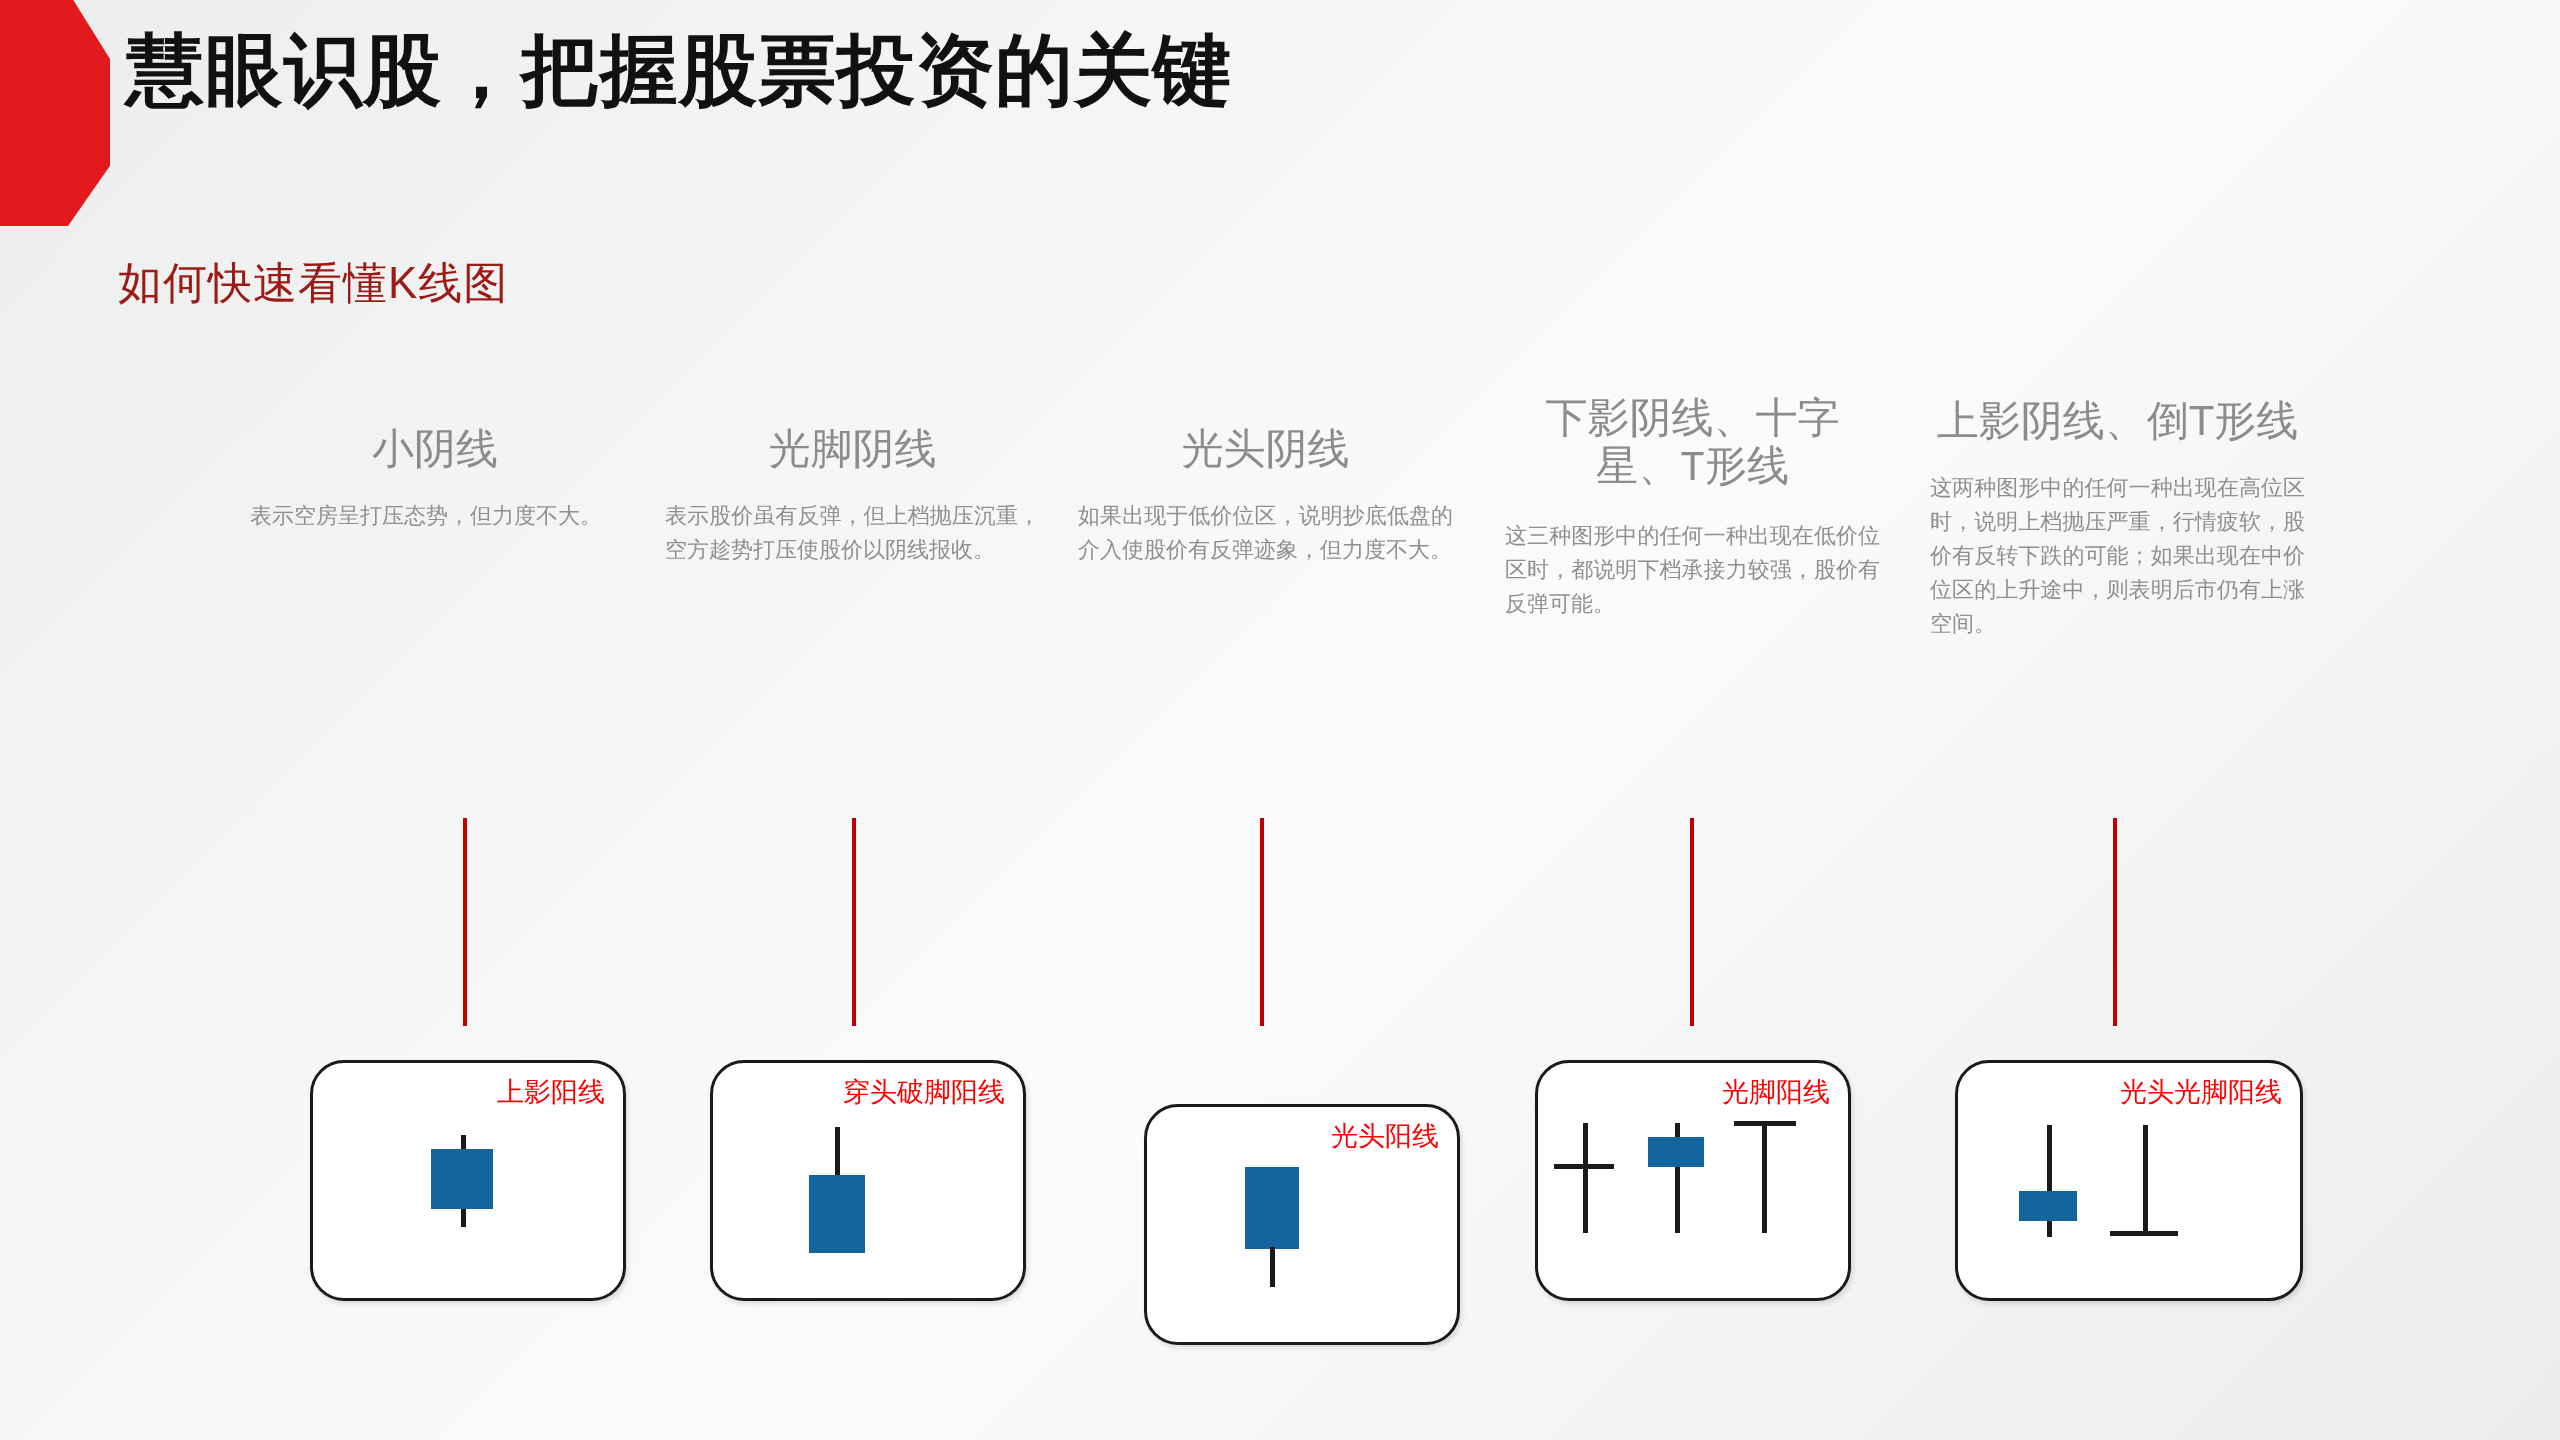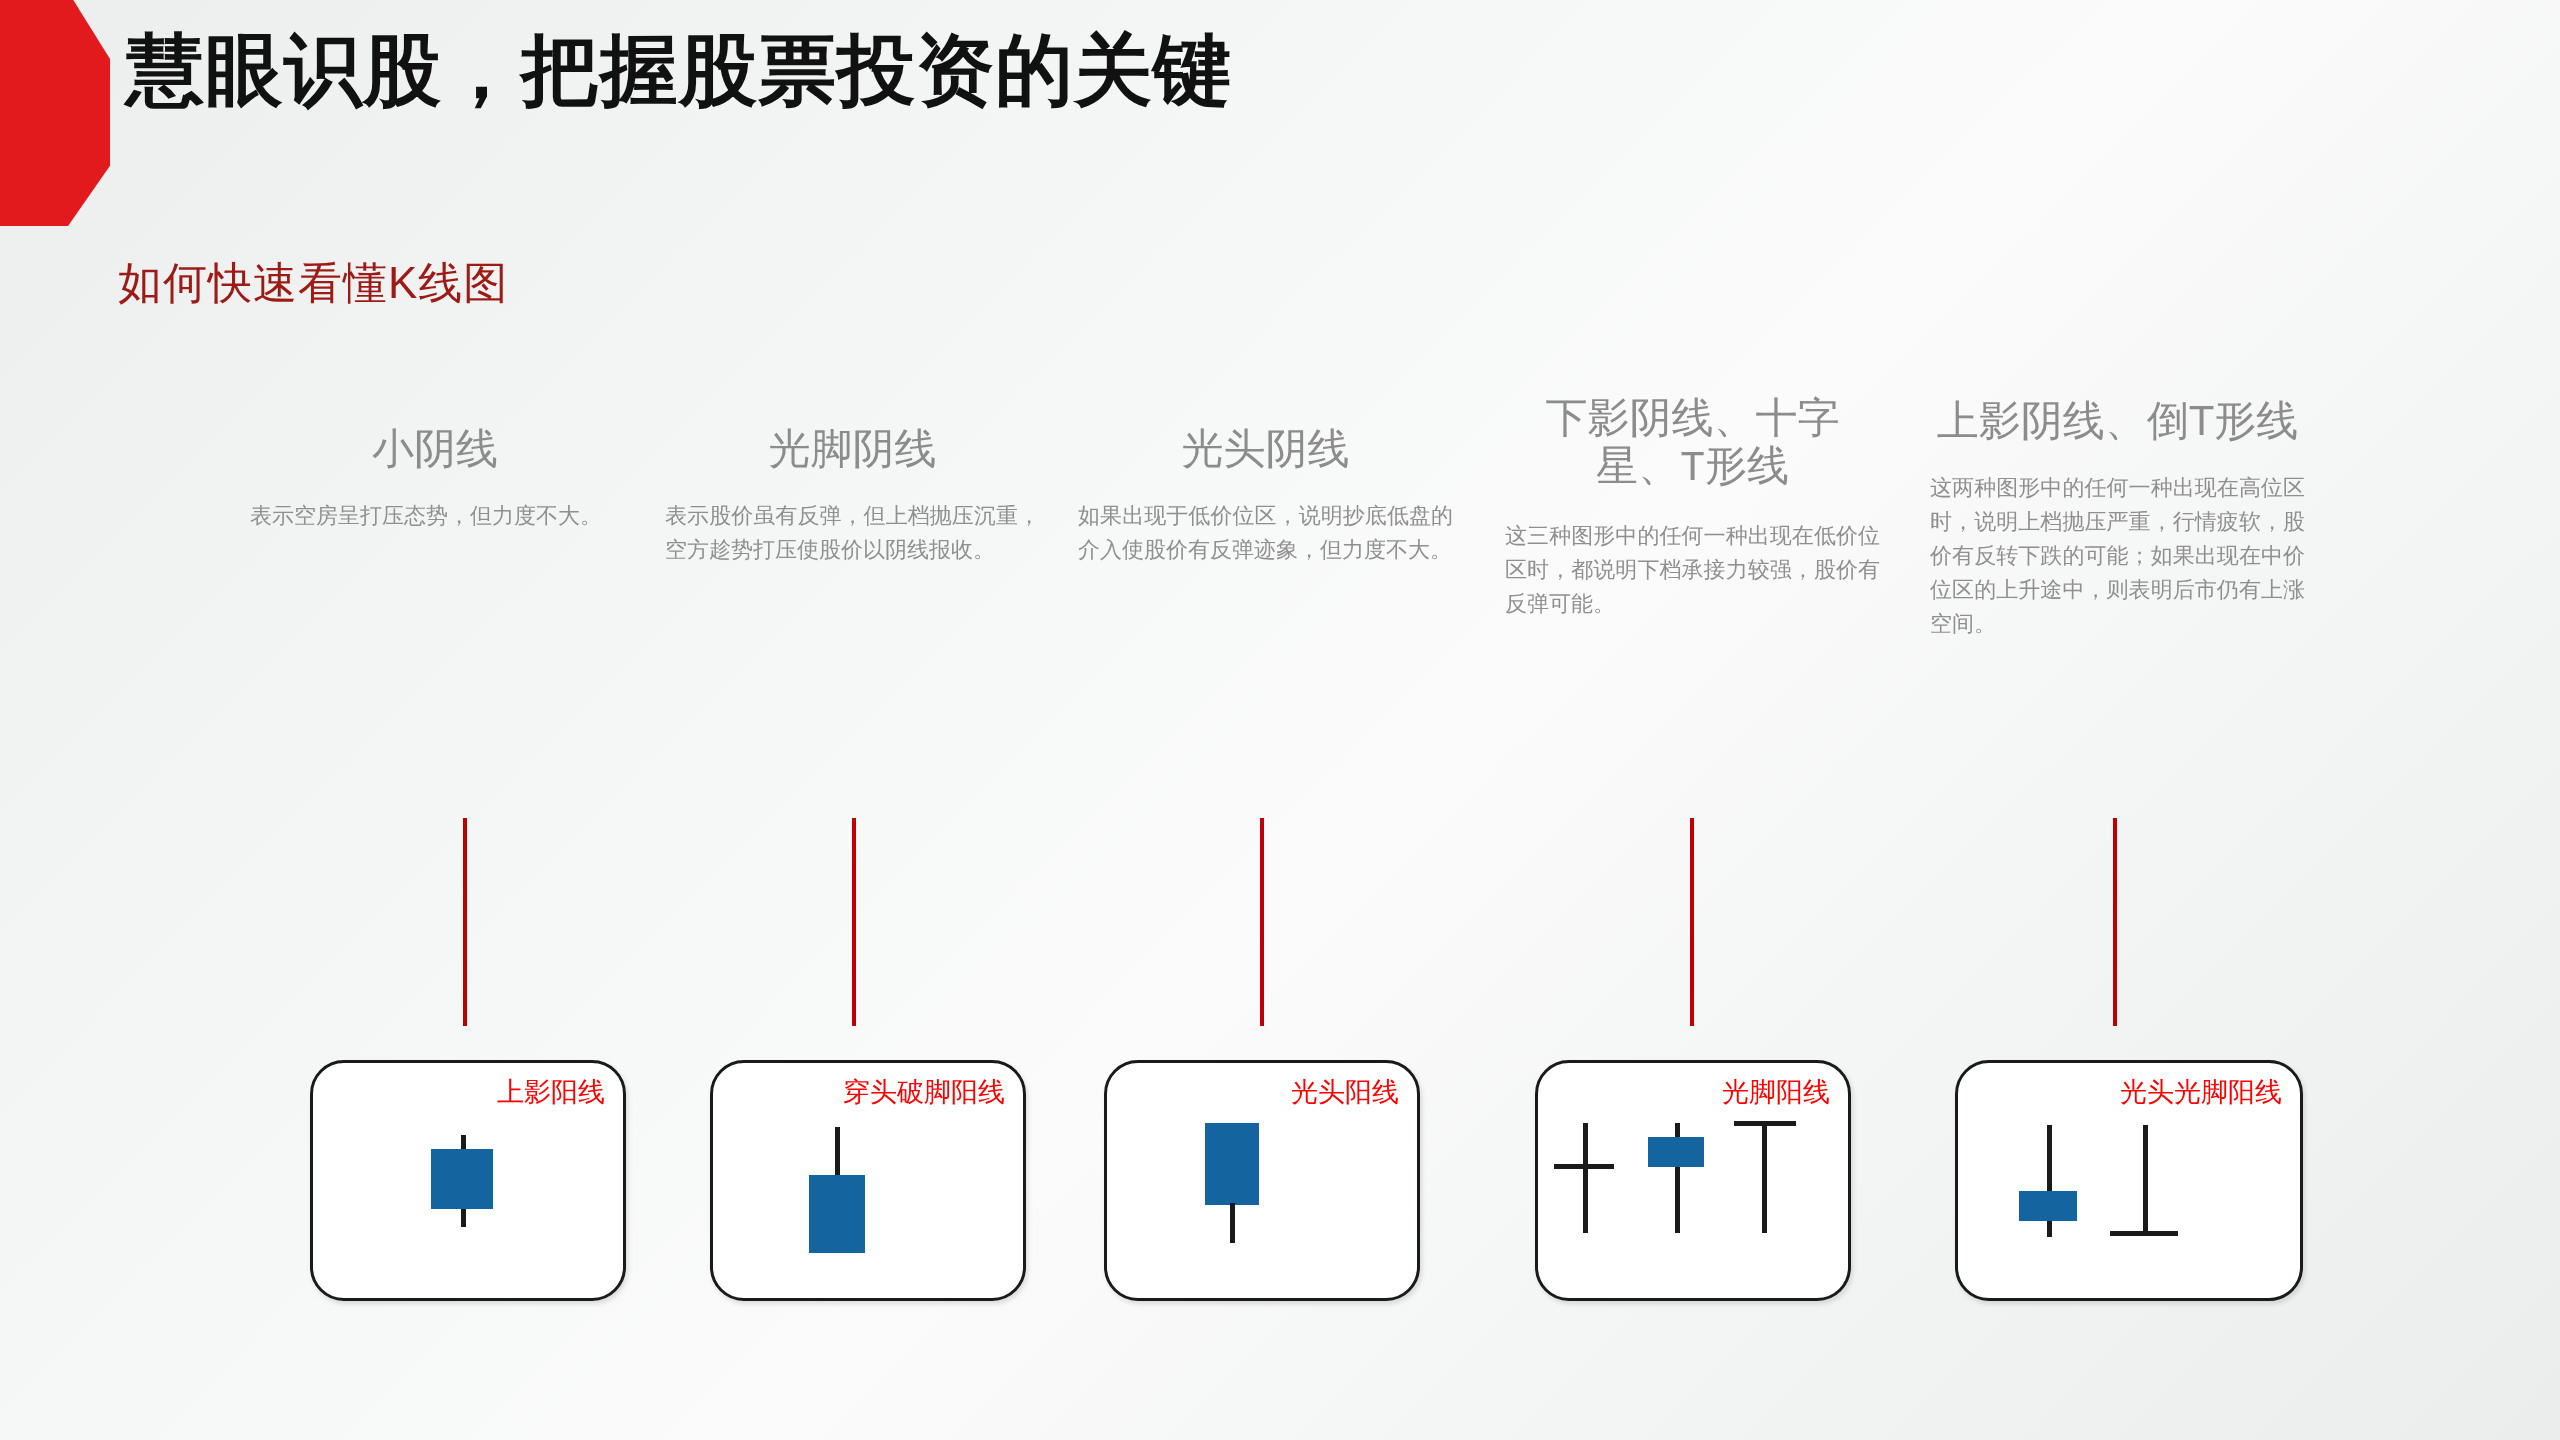--- a/index.html
+++ b/index.html
@@ -116,21 +116,21 @@
 </div>
 
 <div class="card" style="left:710px;">
   <div class="card-label">穿头破脚阳线</div>
   <div class="fig">
     <div class="wick" style="left:122px;top:8px;height:52px;"></div>
     <div class="body" style="left:96px;top:56px;width:56px;height:78px;"></div>
   </div>
 </div>
 
-<div class="card" style="left:1104px;">
+<div class="card" style="left:1144px;margin-top:44px;">
   <div class="card-label">光头阳线</div>
   <div class="fig">
     <div class="body" style="left:98px;top:4px;width:54px;height:82px;"></div>
     <div class="wick" style="left:123px;top:84px;height:40px;"></div>
   </div>
 </div>
 
 <div class="card" style="left:1535px;">
   <div class="card-label">光脚阳线</div>
   <div class="fig">

